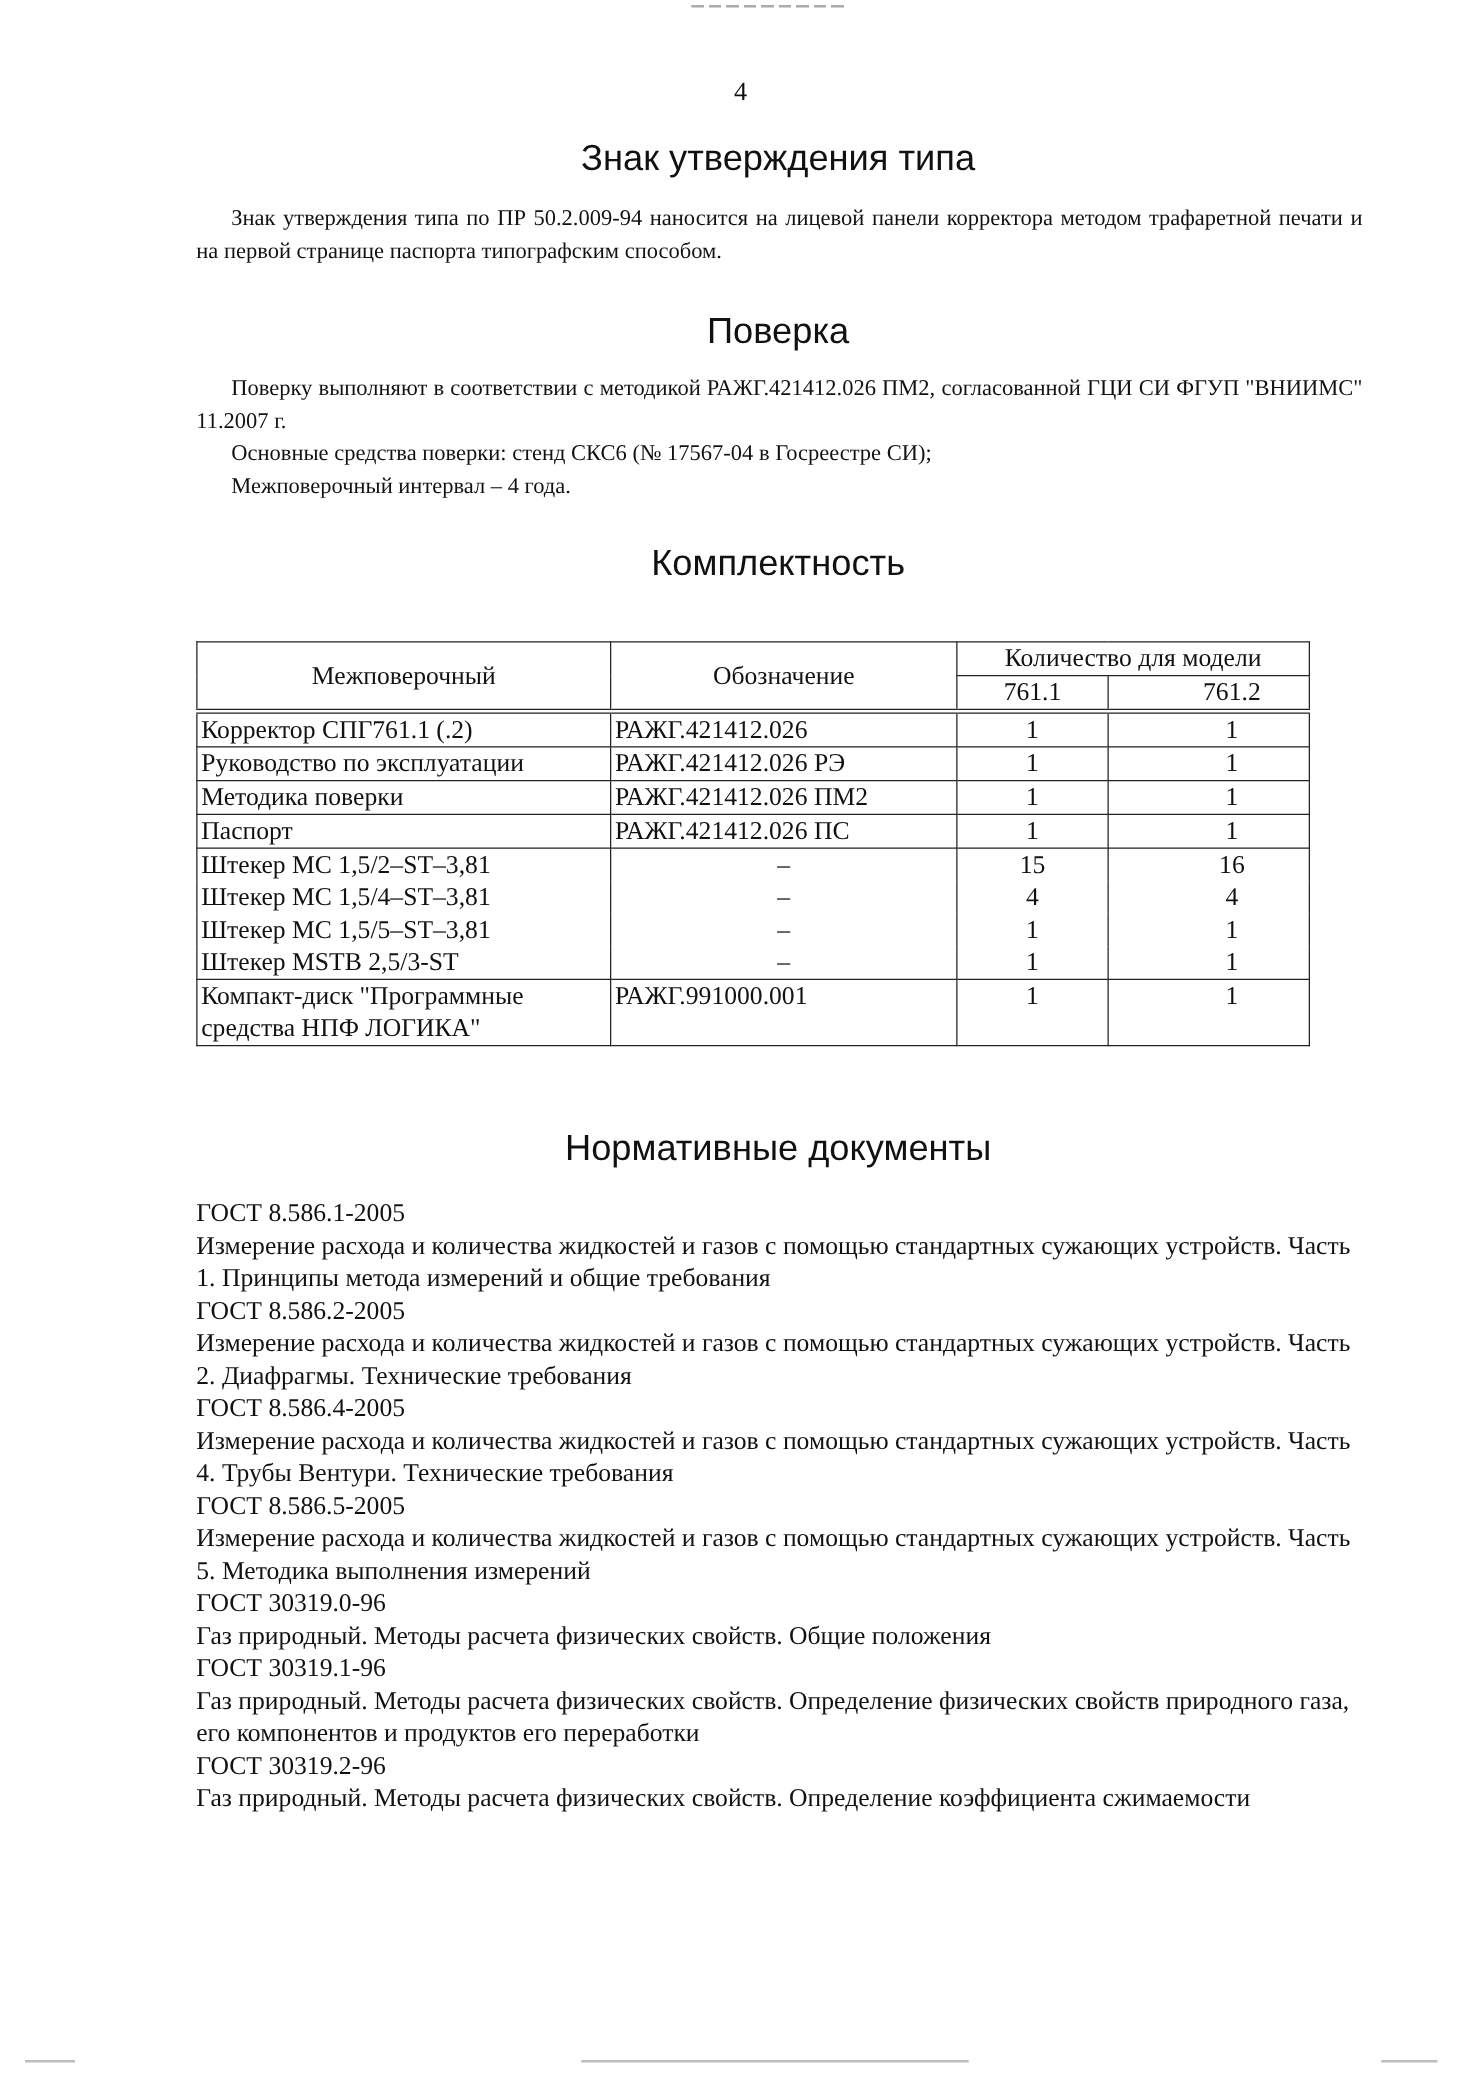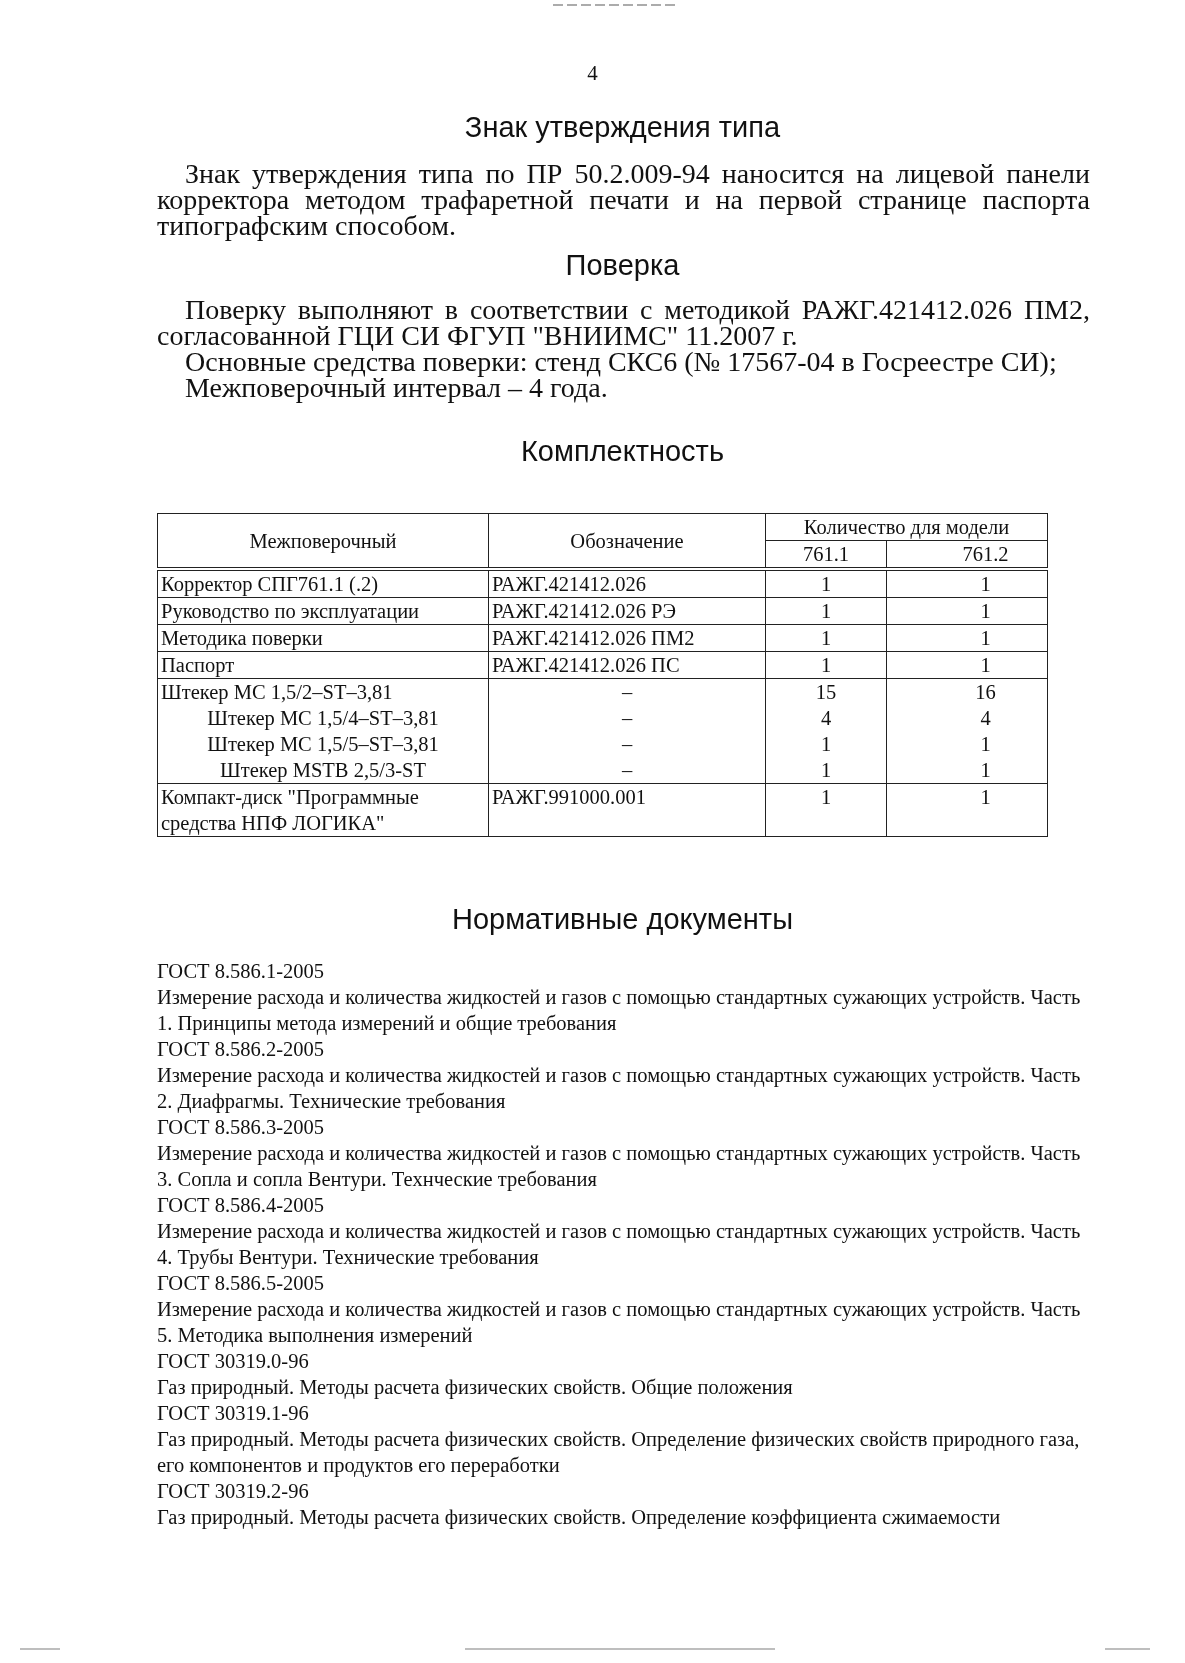--- a/index.html
+++ b/index.html
@@ -6,35 +6,35 @@
     body { width: 1185px; height: 1663px; position: relative; overflow: hidden; color: #111; }
     .page { position: absolute; left: 0; top: 0; width: 1185px; height: 1663px; }
     .scan-mark-top { position: absolute; left: 553px; top: 4px; width: 123px; height: 2px;
       background: repeating-linear-gradient(90deg, #888 0 10px, transparent 10px 14px); opacity: .7; }
     .scan-mark-bottom { position: absolute; top: 1648px; height: 2px; background: #888; opacity: .55; }
     .page-number { position: absolute; left: 0; width: 1185px; top: 61px; text-align: center;
       font-family: "Liberation Serif", serif; font-size: 21px; }
     h2 { position: absolute; left: 0; width: 1245px; margin: 0; text-align: center;
       font-family: "Liberation Sans", sans-serif; font-weight: normal; font-size: 29px; }
     .para { position: absolute; left: 157px; width: 933px; font-family: "Liberation Serif", serif;
-      font-size: 28px; line-height: 26px; text-align: justify; }
+      font-size: 18px; line-height: 26px; text-align: justify; }
     .para p { margin: 0; text-indent: 28px; }
 
     table.kit { position: absolute; left: 157px; top: 513px; border-collapse: collapse;
       font-family: "Liberation Serif", serif; font-size: 20.5px; }
     table.kit td, table.kit th { border: 1.5px solid #222; padding: 0 3px; font-weight: normal;
       line-height: 26px; vertical-align: top; }
     table.kit th { vertical-align: middle; }
     table.kit .c-name { width: 324px; text-align: left; }
     table.kit .c-code { width: 270px; text-align: left; }
     table.kit .c-q1 { width: 114px; text-align: center; }
     table.kit .c-q2 { width: 117px; text-align: center; padding-left: 40px; }
     table.kit tr.head-bottom th { border-bottom: 4px double #222; }
     table.kit tr.nobottom td { border-bottom: none; }
-    table.kit tr.notop td { border-top: none; text-align: center; }
+    table.kit tr.notop td { border-top: none; }
     table.kit td.dash { text-align: center; }
 
     .norms { position: absolute; left: 157px; top: 958px; width: 930px;
       font-family: "Liberation Serif", serif; font-size: 20.5px; line-height: 26px; }
     .norm-row { display: flex; flex-direction: column; }
     .norm-code { width: 230px; flex: none; }
     .norm-title { flex: 1; }
   </style>
 </head>
 <body>
@@ -131,24 +131,20 @@
   <div class="norms">
     <div class="norm-row">
       <div class="norm-code">ГОСТ 8.586.1-2005</div>
       <div class="norm-title">Измерение расхода и количества жидкостей и газов с помощью стандартных сужающих устройств. Часть 1. Принципы метода измерений и общие требования</div>
     </div>
     <div class="norm-row">
       <div class="norm-code">ГОСТ 8.586.2-2005</div>
       <div class="norm-title">Измерение расхода и количества жидкостей и газов с помощью стандартных сужающих устройств. Часть 2. Диафрагмы. Технические требования</div>
     </div>
     <div class="norm-row">
-      <div class="norm-code">ГОСТ 8.586.3-2005</div>
-      <div class="norm-title">Измерение расхода и количества жидкостей и газов с помощью стандартных сужающих устройств. Часть 3. Сопла и сопла Вентури. Технческие требования</div>
-    </div>
-    <div class="norm-row">
       <div class="norm-code">ГОСТ 8.586.4-2005</div>
       <div class="norm-title">Измерение расхода и количества жидкостей и газов с помощью стандартных сужающих устройств. Часть 4. Трубы Вентури. Технические требования</div>
     </div>
     <div class="norm-row">
       <div class="norm-code">ГОСТ 8.586.5-2005</div>
       <div class="norm-title">Измерение расхода и количества жидкостей и газов с помощью стандартных сужающих устройств. Часть 5. Методика выполнения измерений</div>
     </div>
     <div class="norm-row">
       <div class="norm-code">ГОСТ 30319.0-96</div>
       <div class="norm-title">Газ природный. Методы расчета физических свойств. Общие положения</div>

